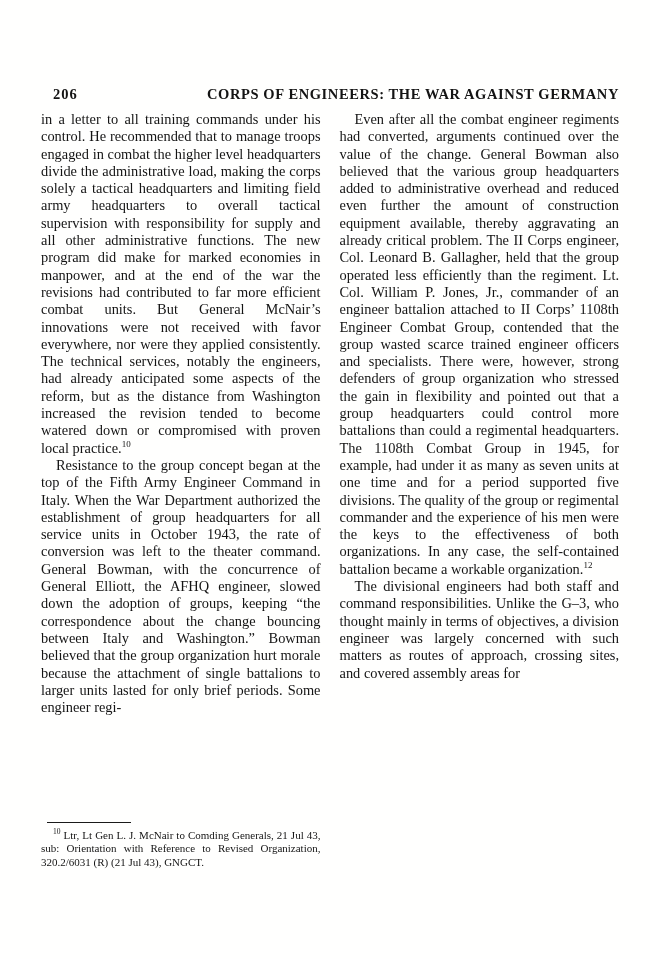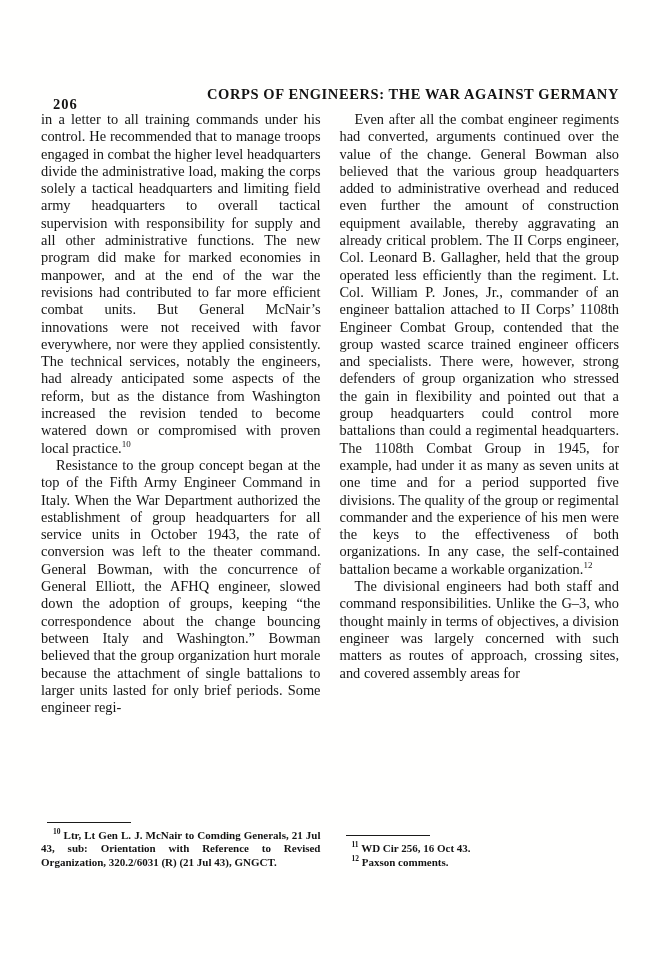--- a/index.html
+++ b/index.html
@@ -16,21 +16,21 @@
   }
   .page-header {
     position: relative;
     height: 18px;
     margin-bottom: 7px;
     font-weight: bold;
     font-size: 14.5px;
     letter-spacing: 0.6px;
     white-space: nowrap;
   }
-  .page-num { position: absolute; left: 12px; top: 10px; letter-spacing: 1px; }
+  .page-num { position: absolute; left: 12px; top: 0; letter-spacing: 1px; }
   .running-title { display: block; text-align: right; margin-left: 92px; }
   .columns { display: flex; gap: 19px; align-items: flex-end; }
   .col {
     width: 283px;
     min-height: 762px;
     display: flex;
     flex-direction: column;
   }
   p.body {
     margin: 0;
@@ -52,21 +52,21 @@
     margin-left: 6px;
     border-top: 1.7px solid #1a1a1a;
     margin-bottom: 6px;
   }
   p.fn {
     margin: 0;
     font-size: 11px;
     line-height: 13.4px;
     text-align: justify;
     text-indent: 12px;
-    font-weight: 700;
+    font-weight: 400;
   }
   p.fn sup { font-size: 7.5px; line-height: 0; vertical-align: super; }
 </style>
 </head>
 <body>
 
 <div class="page">
   <header class="page-header">
     <span class="page-num">206</span>
     <span class="running-title">CORPS OF ENGINEERS: THE WAR AGAINST GERMANY</span>
@@ -76,20 +76,15 @@
         <p class="body">in a letter to all training commands under his control. He recommended that to manage troops engaged in combat the higher level headquarters divide the administrative load, making the corps solely a tactical headquarters and limiting field army headquarters to overall tactical supervision with responsibility for supply and all other administrative functions. The new program did make for marked economies in manpower, and at the end of the war the revisions had contributed to far more efficient combat units. But General McNair’s innovations were not received with favor everywhere, nor were they applied consistently. The technical services, notably the engineers, had already anticipated some aspects of the reform, but as the distance from Washington increased the revision tended to become watered down or compromised with proven local practice.<sup>10</sup></p>
         <p class="body indent">Resistance to the group concept began at the top of the Fifth Army Engineer Command in Italy. When the War Department authorized the establishment of group headquarters for all service units in October 1943, the rate of conversion was left to the theater command. General Bowman, with the concurrence of General Elliott, the AFHQ engineer, slowed down the adoption of groups, keeping “the correspondence about the change bouncing between Italy and Washington.” Bowman believed that the group organization hurt morale because the attachment of single battalions to larger units lasted for only brief periods. Some engineer regi-</p>
         <div class="footnotes">
           <div class="fn-rule"></div>
           <p class="fn"><sup>10</sup> Ltr, Lt Gen L. J. McNair to Comding Generals, 21 Jul 43, sub: Orientation with Reference to Revised Organization, 320.2/6031 (R) (21 Jul 43), GNGCT.</p>
         </div>
       </section>
     <section class="col" id="col-right">
         <p class="body indent">Even after all the combat engineer regiments had converted, arguments continued over the value of the change. General Bowman also believed that the various group headquarters added to administrative overhead and reduced even further the amount of construction equipment available, thereby aggravating an already critical problem. The II Corps engineer, Col. Leonard B. Gallagher, held that the group operated less efficiently than the regiment. Lt. Col. William P. Jones, Jr., commander of an engineer battalion attached to II Corps’ 1108th Engineer Combat Group, contended that the group wasted scarce trained engineer officers and specialists. There were, however, strong defenders of group organization who stressed the gain in flexibility and pointed out that a group headquarters could control more battalions than could a regimental headquarters. The 1108th Combat Group in 1945, for example, had under it as many as seven units at one time and for a period supported five divisions. The quality of the group or regimental commander and the experience of his men were the keys to the effectiveness of both organizations. In any case, the self-contained battalion became a workable organization.<sup>12</sup></p>
         <p class="body indent">The divisional engineers had both staff and command responsibilities. Unlike the G–3, who thought mainly in terms of objectives, a division engineer was largely concerned with such matters as routes of approach, crossing sites, and covered assembly areas for</p>
-        <div class="footnotes">
-          <div class="fn-rule"></div>
-          <p class="fn"><sup>11</sup> WD Cir 256, 16 Oct 43.</p>
-          <p class="fn"><sup>12</sup> Paxson comments.</p>
-        </div>
       </section>
   </div>
 </div>
 
 </body></html>

